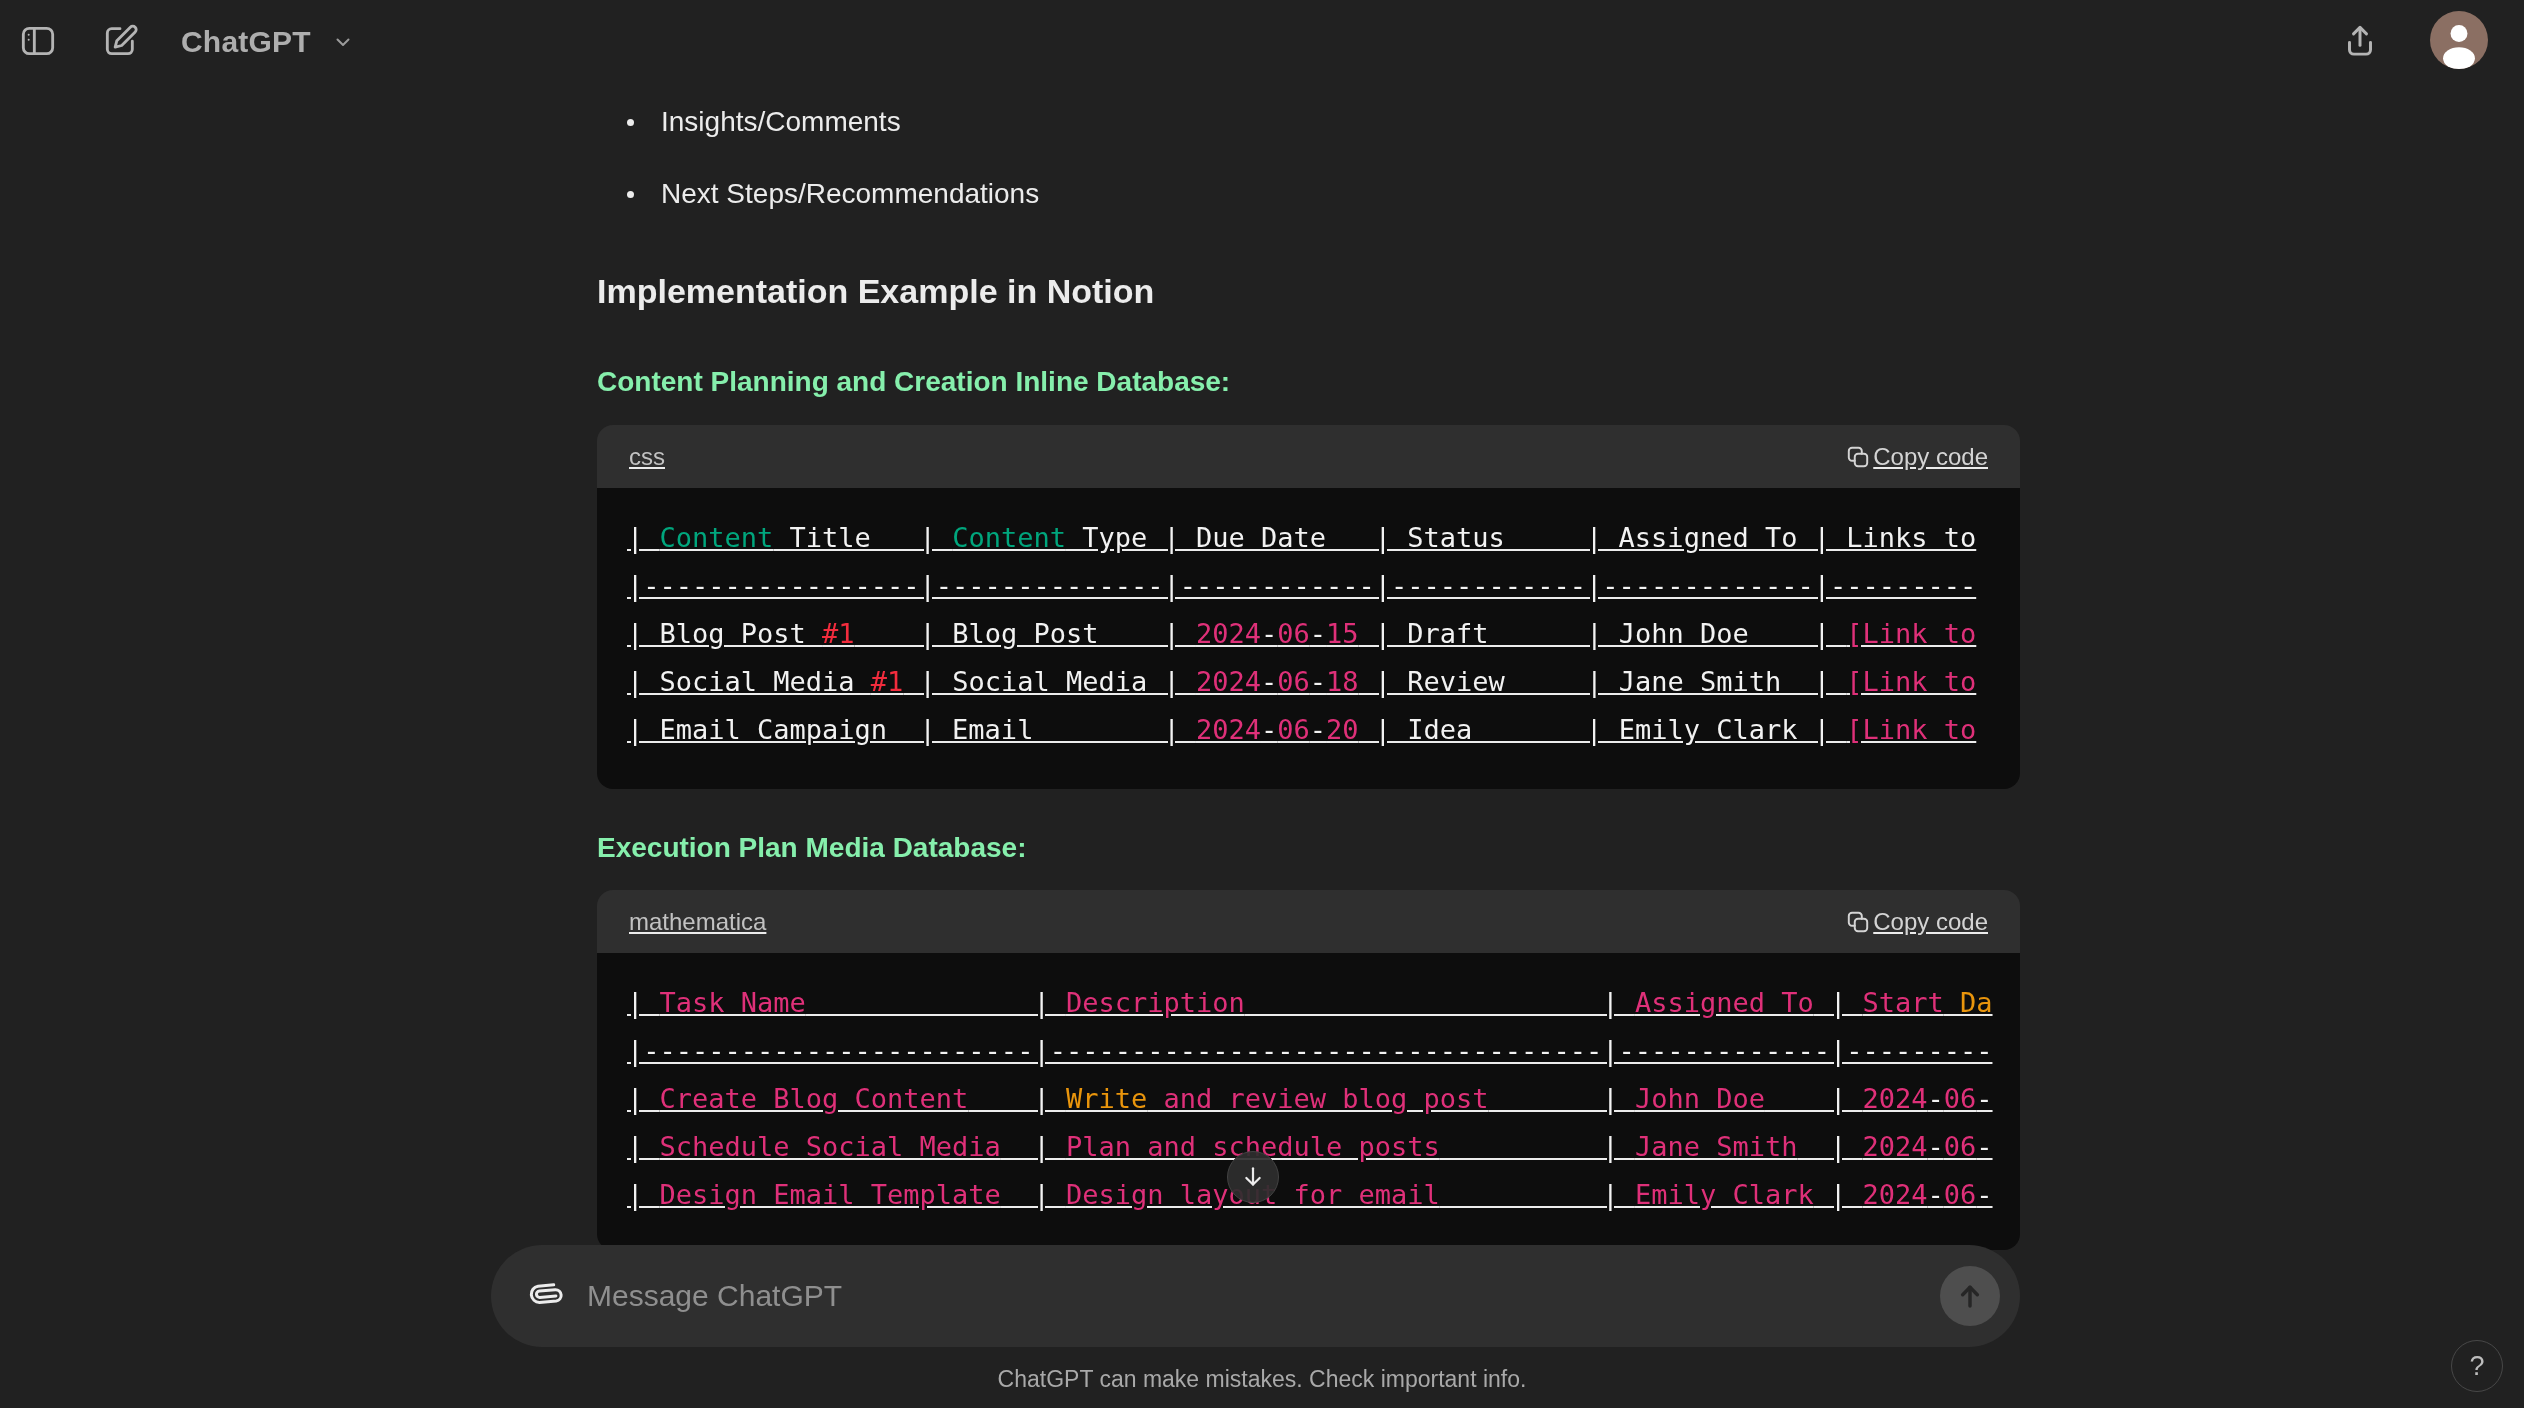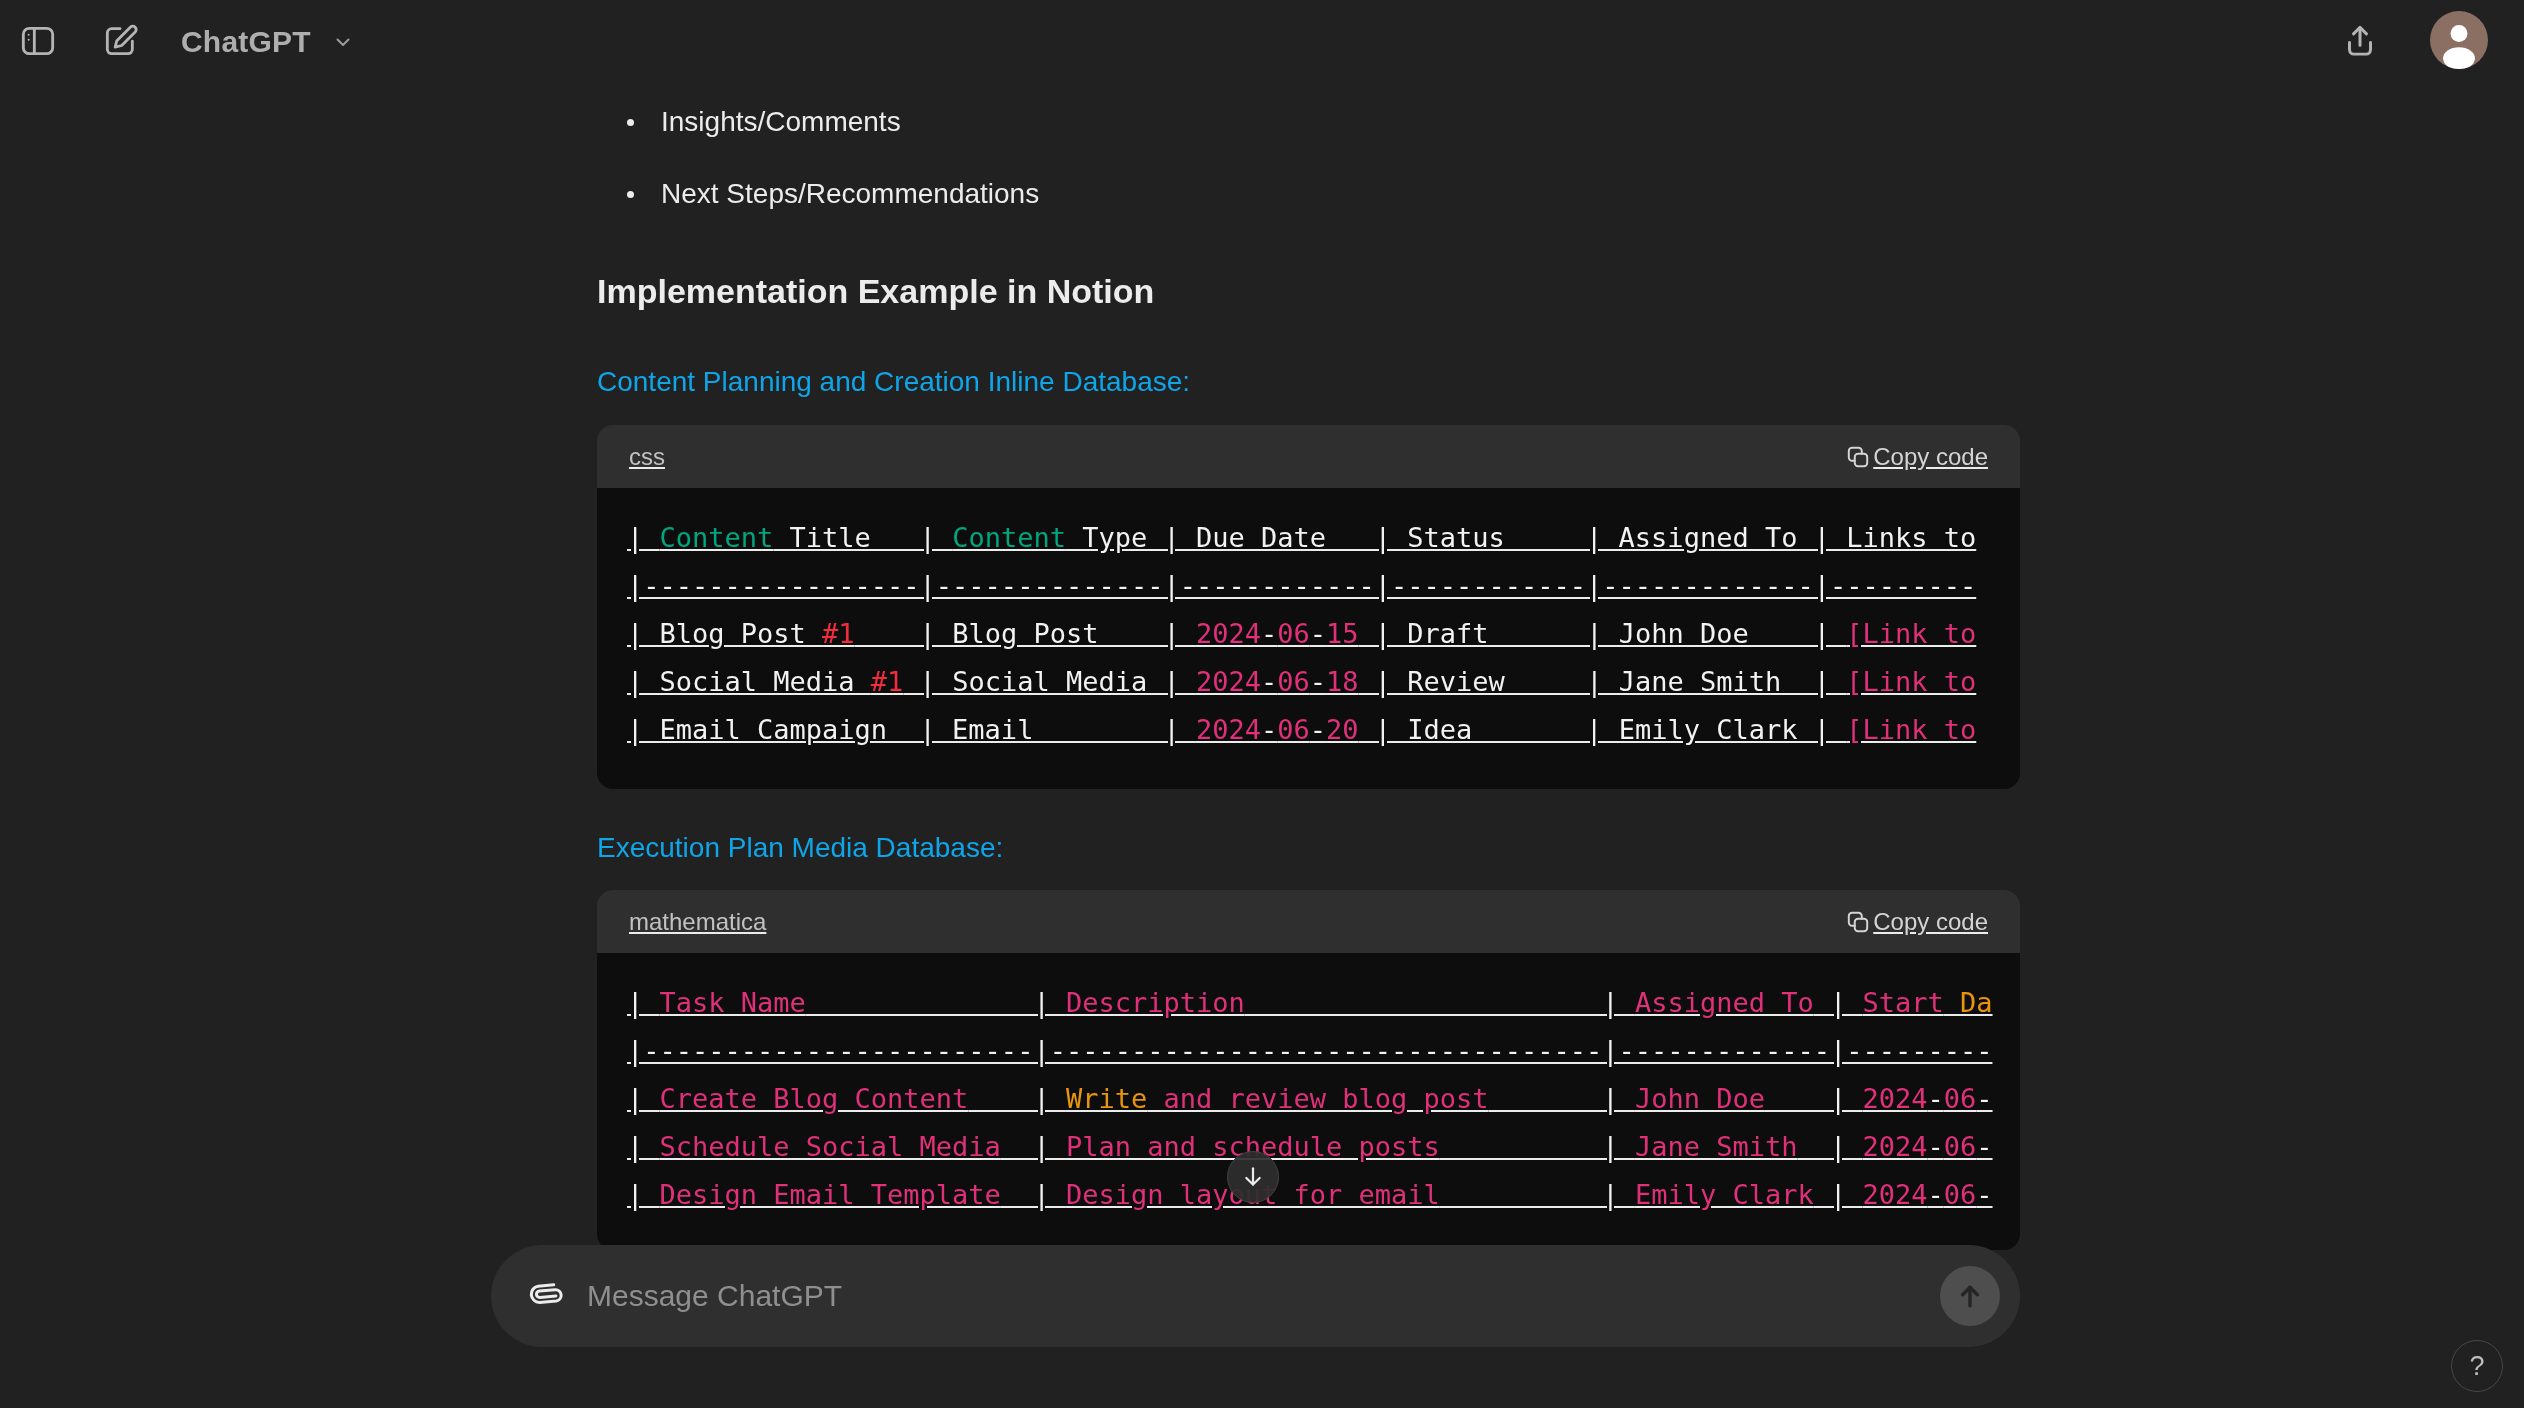--- a/index.html
+++ b/index.html
@@ -40,21 +40,21 @@
   }
   .bullet .dot{ width:7px; height:7px; border-radius:50%; background:#ececec; margin-right:27px; }
   #bullet-1{ top:100px; }
   #bullet-2{ top:172px; }
   .section-heading{
     position:absolute; left:597px; top:272px;
     font-size:34px; font-weight:700; color:#ececec;
   }
   .block-label{
     position:absolute; left:597px;
-    font-size:28px; font-weight:400; color:#0ea5e9;
+    font-size:28px; font-weight:700; color:#86efac;
   }
   #label-1{ top:366px; }
   #label-2{ top:832px; }
 
   .codeblock{
     position:absolute; left:597px; width:1423px;
     border-radius:16px; overflow:hidden;text-decoration:underline;
   }
   #codeblock-1{ top:425px; }
   #codeblock-2{ top:890px; }
@@ -242,17 +242,18 @@
     <button class="send-btn">
       <span class="icon">
         <svg width="32" height="32" viewBox="0 0 24 24" fill="none" stroke="#262626" stroke-width="2.6" stroke-linecap="round" stroke-linejoin="round">
           <path d="M12 19.5V5.5"></path>
           <path d="M6.5 11 L12 5.5 L17.5 11"></path>
         </svg>
       </span>
     </button>
   </div>
 
+  <div class="disclaimer">ChatGPT can make mistakes. Check important info.</div>
   <button class="help-btn">
     <span>?</span>
   </button>
 
 </div>
 
 </body></html>

